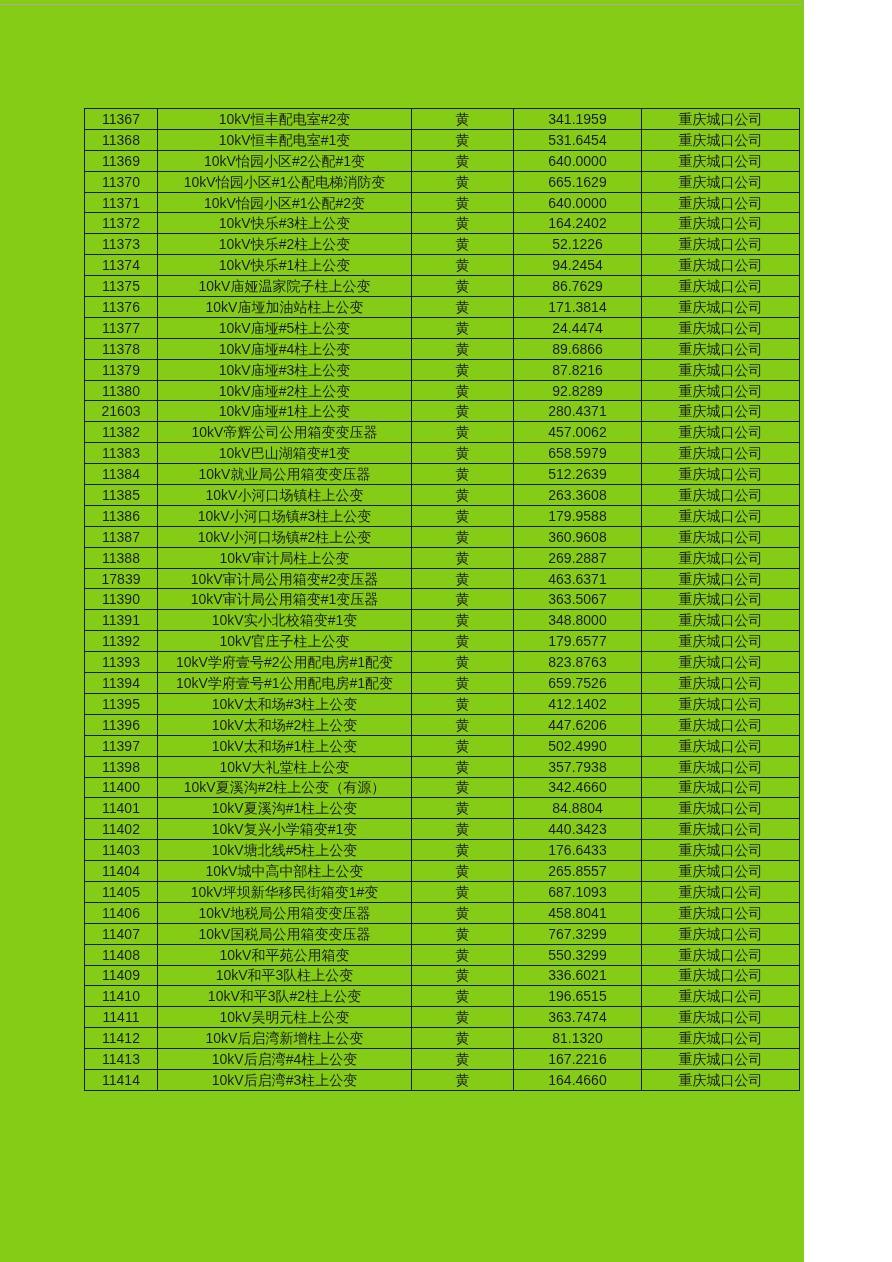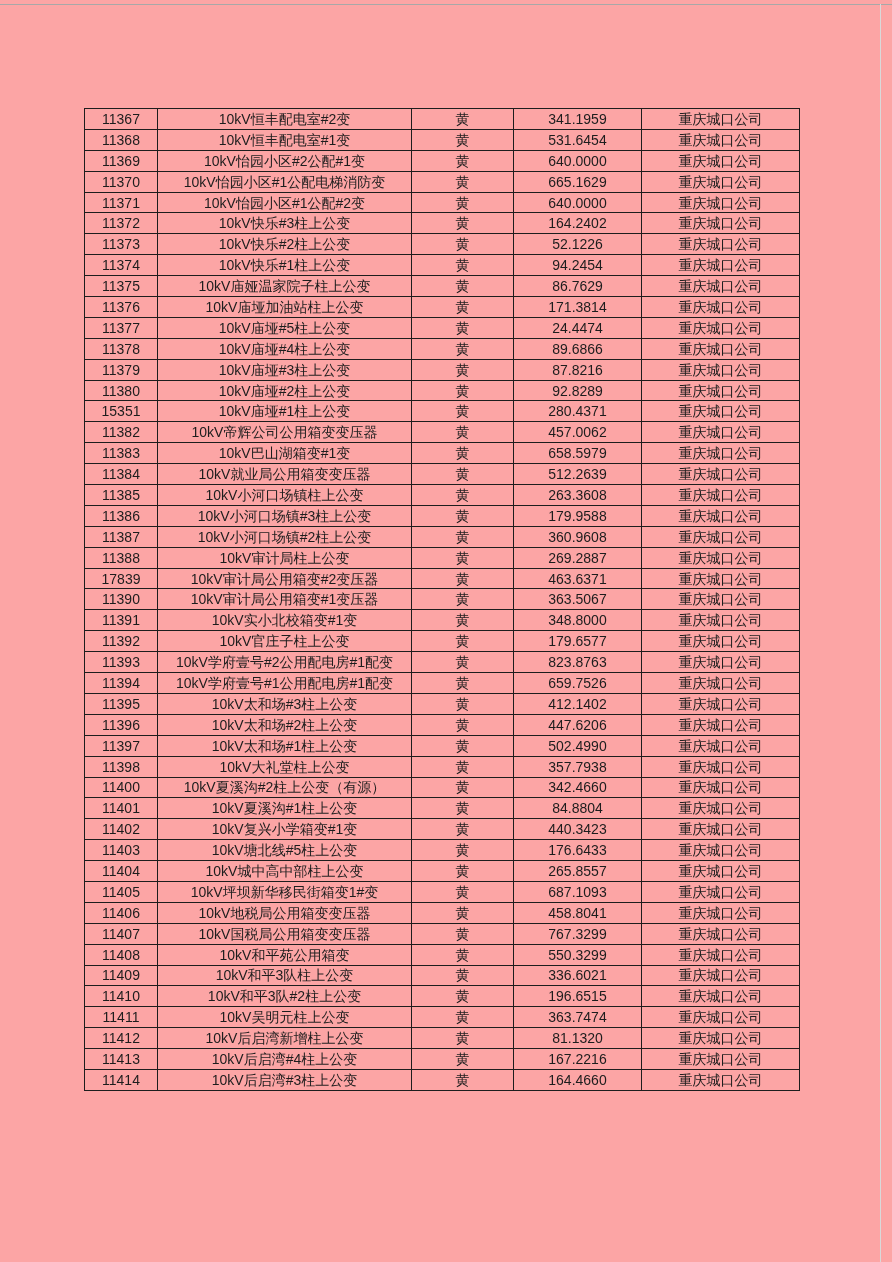--- a/index.html
+++ b/index.html
@@ -1,20 +1,20 @@
 <!DOCTYPE html>
 <html><head>
 <meta charset="utf-8">
 <style>
   html, body { margin: 0; padding: 0; background: #ffffff; }
   .page {
     position: relative;
-    width: 892px;
+    width: 804px;
     height: 1262px;
-    background: #fca5a5;
+    background: #84cc16;
     overflow: hidden;
     font-family: "Liberation Sans", sans-serif;
   }
   .top-edge {
     position: absolute;
     left: 0; top: 4px;
     width: 892px; height: 1px;
     background: #a8a8a8;
   }
   .right-edge {
@@ -158,21 +158,21 @@
       <td>重庆城口公司</td>
     </tr>
         <tr>
       <td>11380</td>
       <td>10kV庙垭#2柱上公变</td>
       <td>黄</td>
       <td>92.8289</td>
       <td>重庆城口公司</td>
     </tr>
         <tr>
-      <td>15351</td>
+      <td>21603</td>
       <td>10kV庙垭#1柱上公变</td>
       <td>黄</td>
       <td>280.4371</td>
       <td>重庆城口公司</td>
     </tr>
         <tr>
       <td>11382</td>
       <td>10kV帝辉公司公用箱变变压器</td>
       <td>黄</td>
       <td>457.0062</td>

